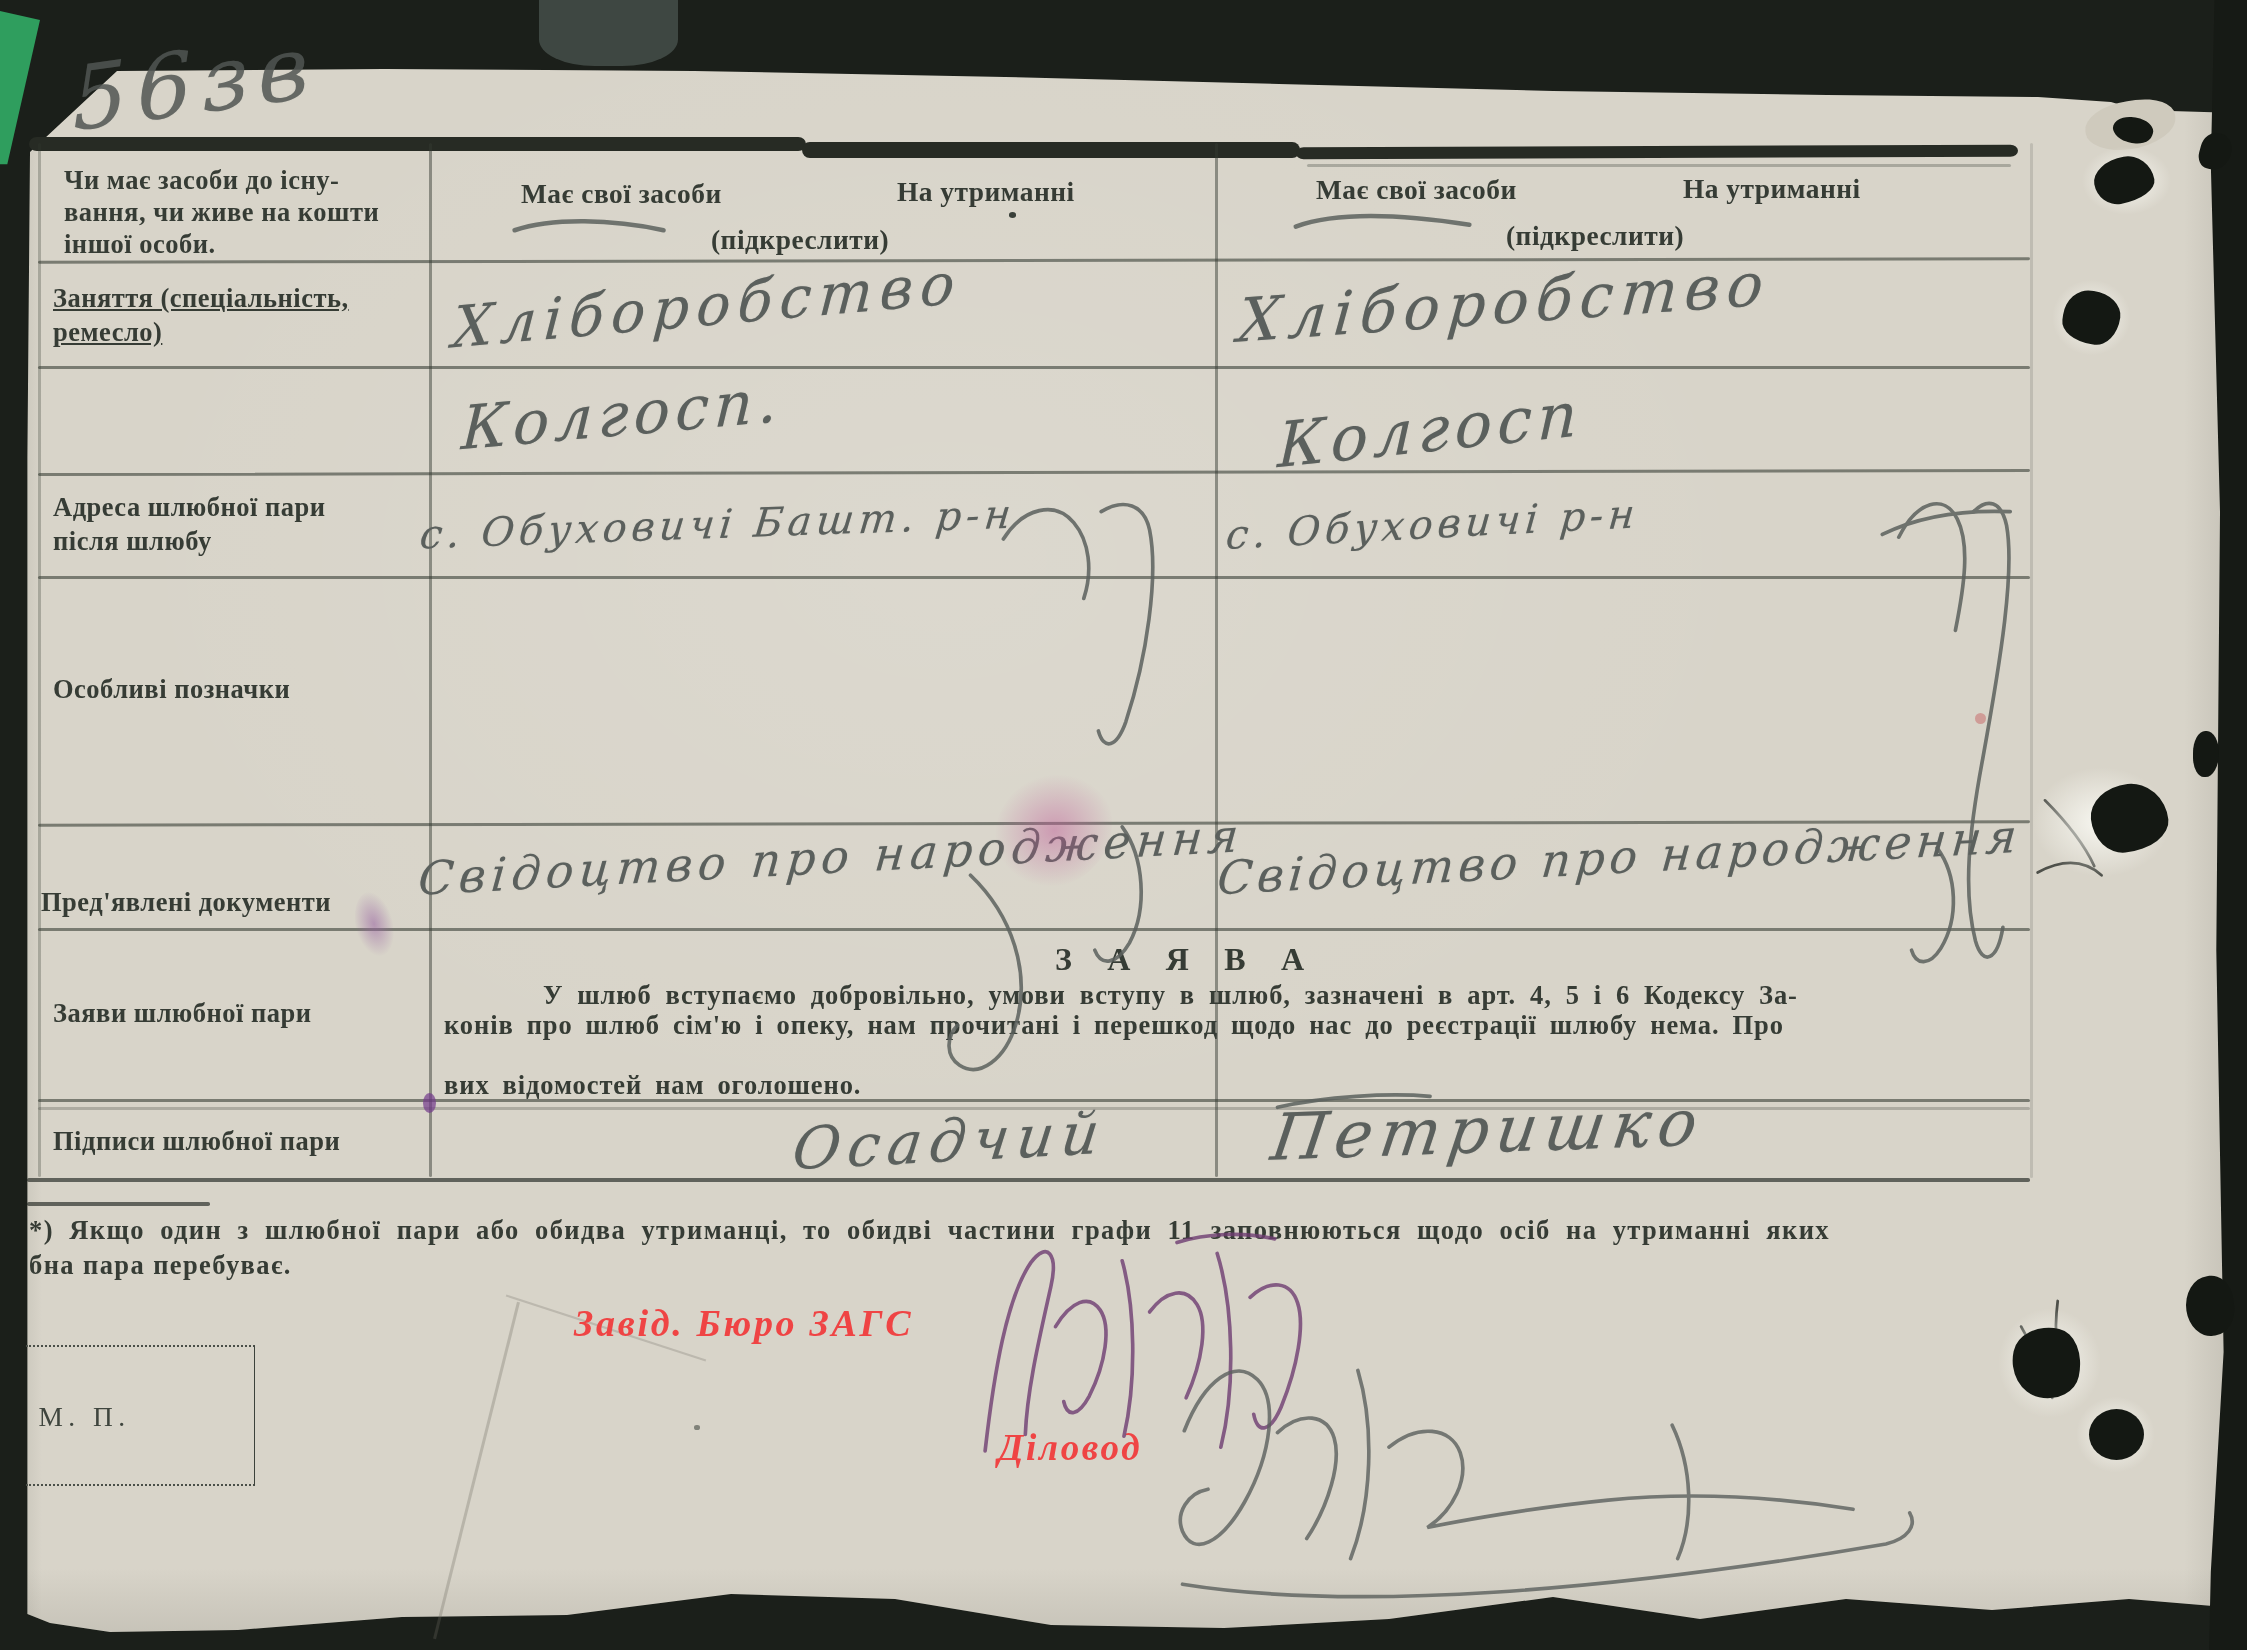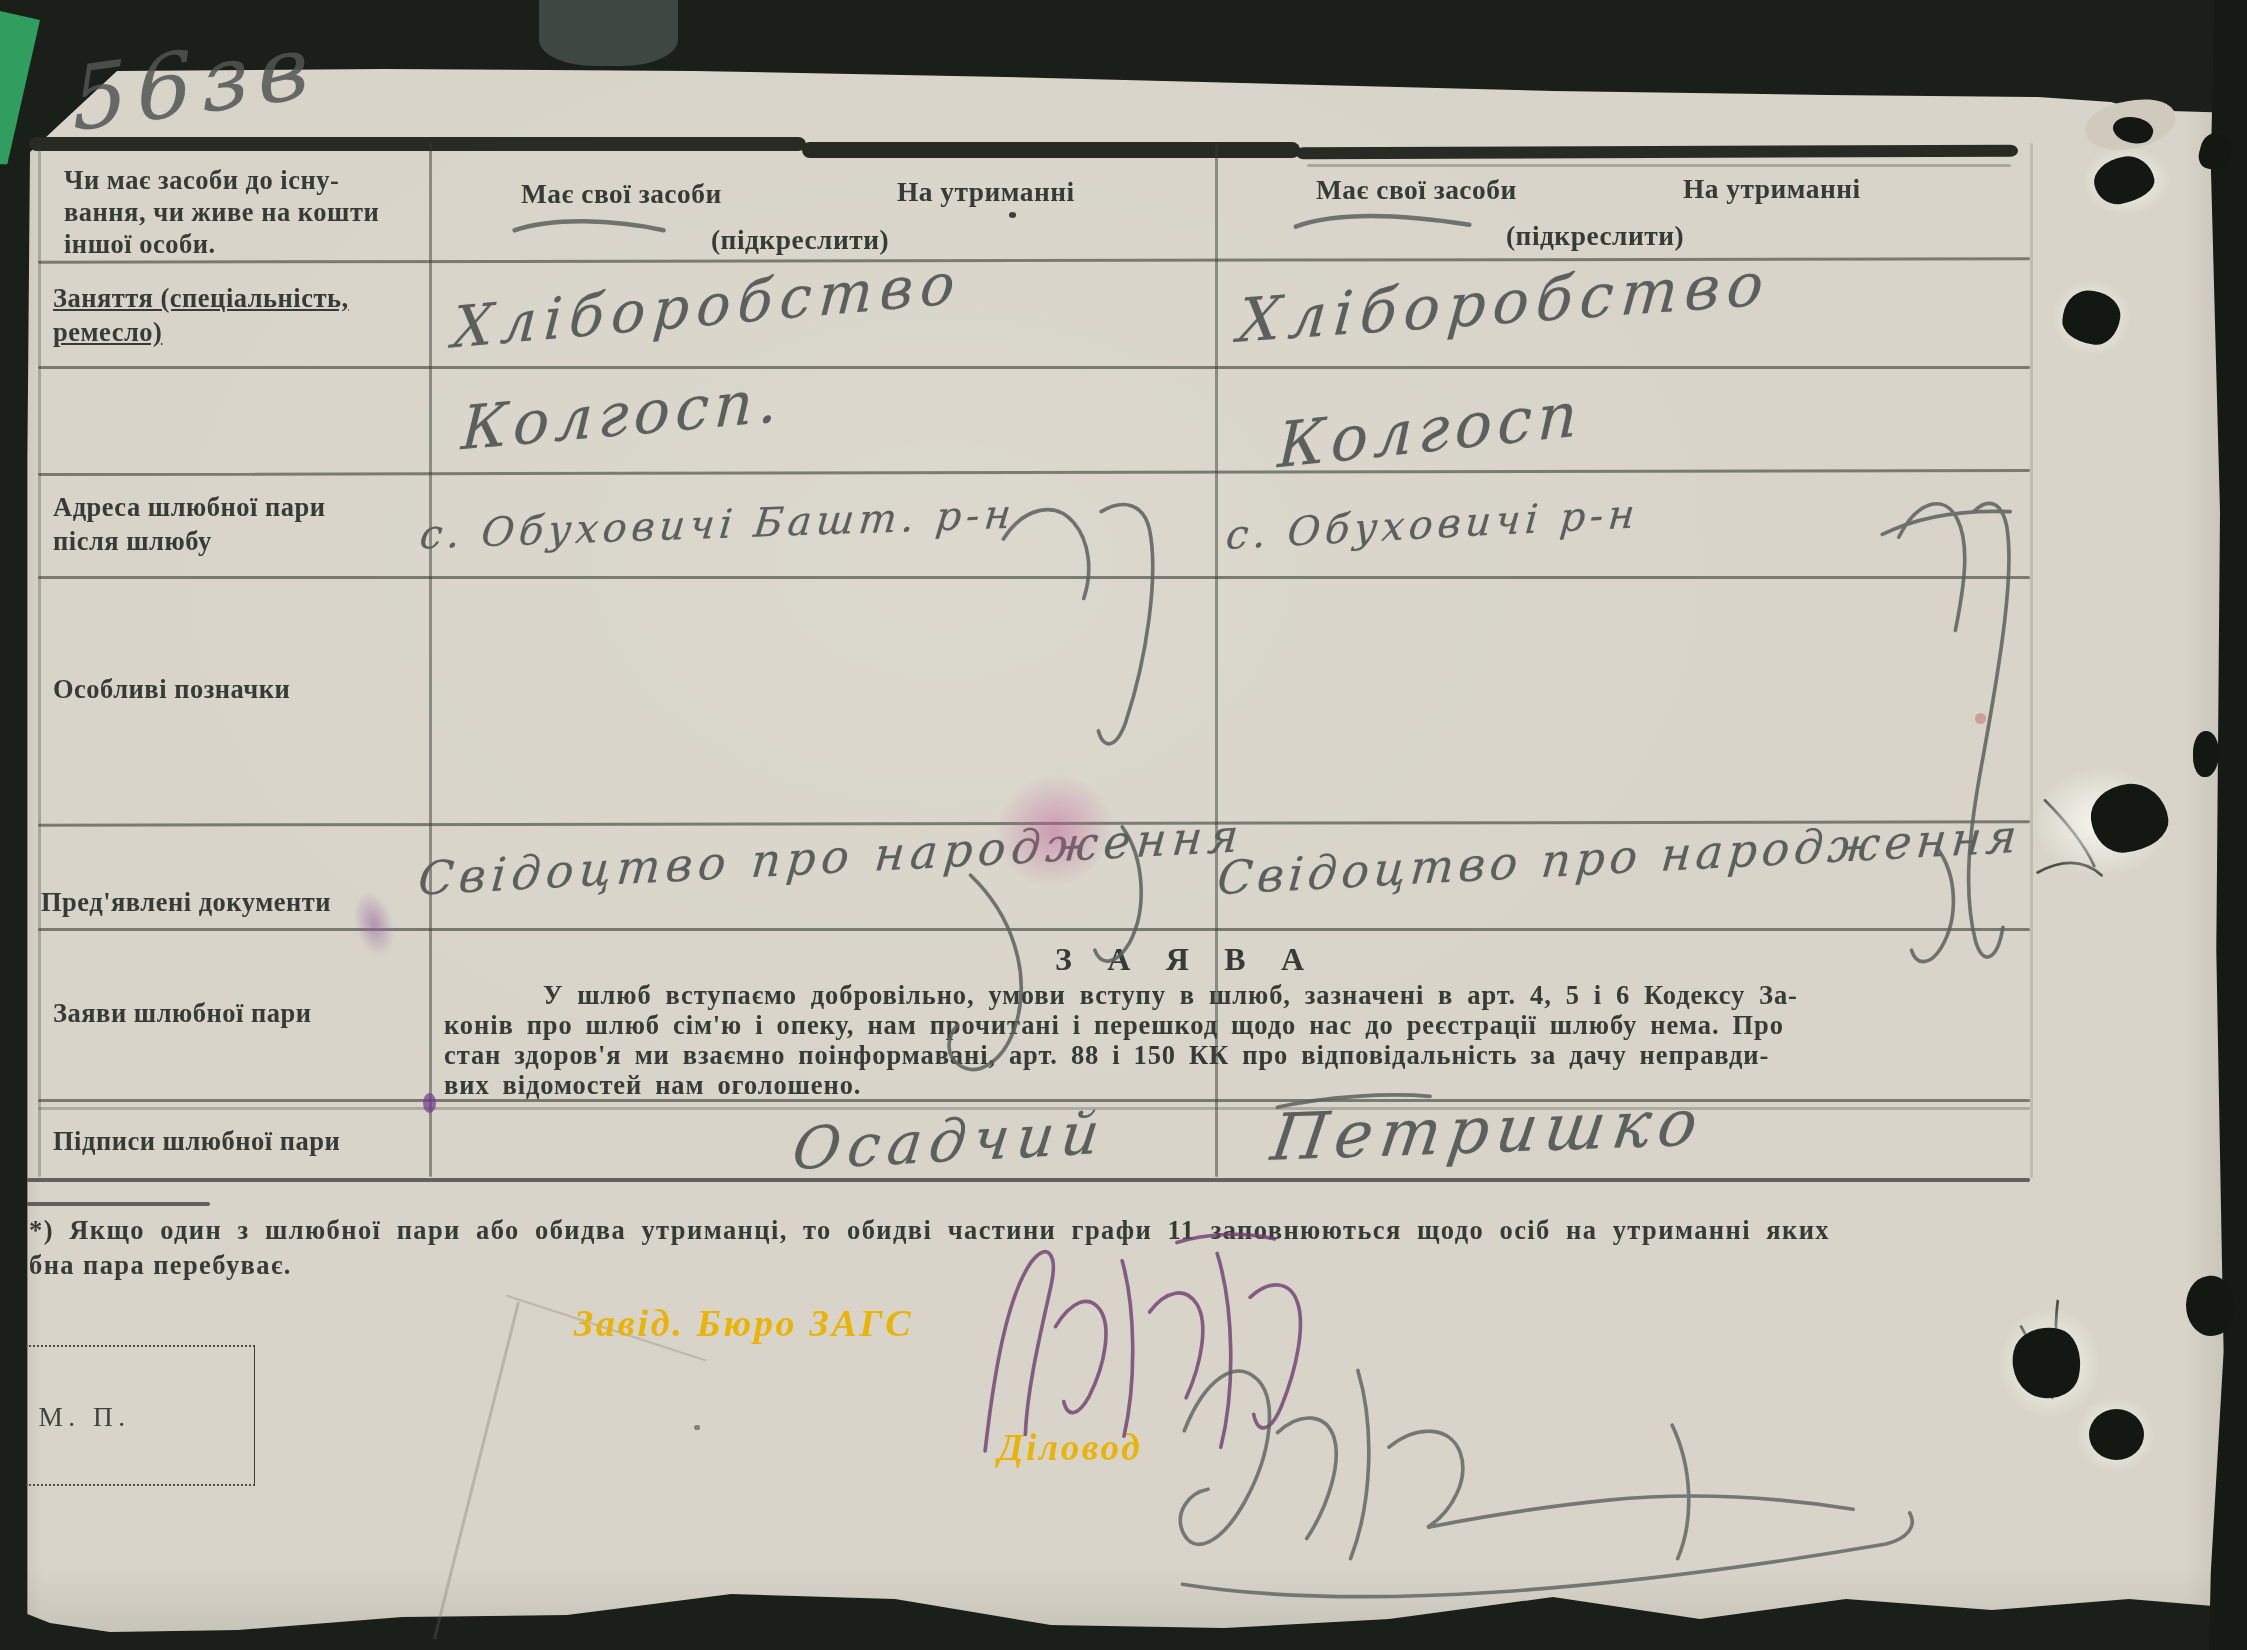--- a/index.html
+++ b/index.html
@@ -19,21 +19,21 @@
       1389px 1619px,1224px 1628px,1051px 1625px,895px 1599px,731px 1594px,567px 1615px,
       402px 1617px,238px 1630px,110px 1632px,50px 1623px,27.4px 1614px,27.4px 457px);}
   .green{width:51px;height:164px;left:0;top:7.3px;background:#2f9e5e;
          clip-path:polygon(0 3.7px,40px 12.8px,7.3px 157px,0 157px);}
   .streak{left:539px;top:0;width:139px;height:66px;background:rgba(120,138,132,0.38);
           border-radius:0 0 40% 40%;}
   .hrule{background:rgba(52,58,50,0.58);height:2.7px;border-radius:1.8px;}
   .vrule{background:rgba(52,58,50,0.48);width:2.7px;border-radius:1.8px;}
   .heavy{background:#272b24;border-radius:9.1px/60%;}
   .print{font-weight:700;color:#363c35;letter-spacing:0.5px;}
-  .printi{font-weight:700;font-style:italic;color:#eab308;}
+  .printi{font-weight:700;font-style:italic;color:#ef4444;}
   .hw{font-family:"DejaVu Serif",serif;font-style:italic;color:#5b605d;
       text-shadow:0 0 0.9px rgba(90,95,92,0.35);white-space:nowrap;}
   .hole{background:#141813;}
   .halo{background:radial-gradient(closest-side,rgba(250,250,244,0.92),rgba(250,250,244,0) 75%);}
   .fx{position:absolute;left:0;top:0;pointer-events:none;}
   .nowrap{white-space:nowrap;}
 </style>
 </head>
 <body>
 
@@ -102,21 +102,20 @@
   <div class="abs print nowrap" style="left:53px;top:674px;font-size:26.5px;">Особливі позначки</div>
 
   <div class="abs print nowrap" style="left:41px;top:854px;font-size:26.5px;margin-top:33px;">Пред'явлені документи</div>
   <div class="abs hw" style="left:418px;top:830px;font-size:46px;letter-spacing:5.5px;transform:rotate(-3deg) skewX(-8deg);">Свідоцтво про народження</div>
   <div class="abs hw" style="left:1217px;top:830px;font-size:46px;letter-spacing:4.6px;transform:rotate(-3deg) skewX(-8deg);">Свідоцтво про народження</div>
 
   <div class="abs print nowrap" style="left:53px;top:998px;font-size:26.5px;">Заяви шлюбної пари</div>
   <div class="abs print nowrap" style="left:1055px;top:941px;font-size:32px;letter-spacing:13.7px;">З А Я В А</div>
   <div class="abs print nowrap" style="left:543px;top:980px;font-size:26.5px;letter-spacing:0.9px;word-spacing:6.4px;">У шлюб вступаємо добровільно, умови вступу в шлюб, зазначені в арт. 4, 5 і 6 Кодексу За-</div>
   <div class="abs print nowrap" style="left:444px;top:1010px;font-size:26.5px;letter-spacing:0.9px;word-spacing:5.5px;">конів про шлюб сім'ю і опеку, нам прочитані і перешкод щодо нас до реєстрації шлюбу нема. Про</div>
-  <div class="abs print nowrap" style="left:444px;top:1040px;font-size:26.5px;letter-spacing:0.9px;word-spacing:5.5px;">стан здоров'я ми взаємно  поінформавані, арт. 88 і 150 КК про відповідальність за дачу неправди-</div>
   <div class="abs print nowrap" style="left:444px;top:1070px;font-size:26.5px;letter-spacing:0.9px;word-spacing:5.5px;">вих відомостей нам оголошено.</div>
 
   <div class="abs print nowrap" style="left:53px;top:1126px;font-size:26.5px;">Підписи шлюбної пари</div>
   <div class="abs hw" style="left:793px;top:1107px;font-size:58px;letter-spacing:7.3px;transform:rotate(-3deg) skewX(-10deg);">Осадчий</div>
   <div class="abs hw" style="left:1272px;top:1093px;font-size:64px;letter-spacing:7.3px;transform:rotate(-2deg) skewX(-10deg);">Петришко</div>
 
   <div class="abs print nowrap" style="left:29px;top:1215px;font-size:26.5px;letter-spacing:1.4px;word-spacing:7.3px;">*) Якщо один з шлюбної пари або обидва утриманці, то обидві частини графи 11 заповнюються щодо осіб на утриманні яких</div>
   <div class="abs print nowrap" style="left:29px;top:1250px;font-size:26.5px;letter-spacing:1.4px;">бна пара перебуває.</div>
 
   <div class="abs printi nowrap" style="left:574px;top:1301px;font-size:38px;letter-spacing:2.7px;">Завід. Бюро ЗАГС</div>

